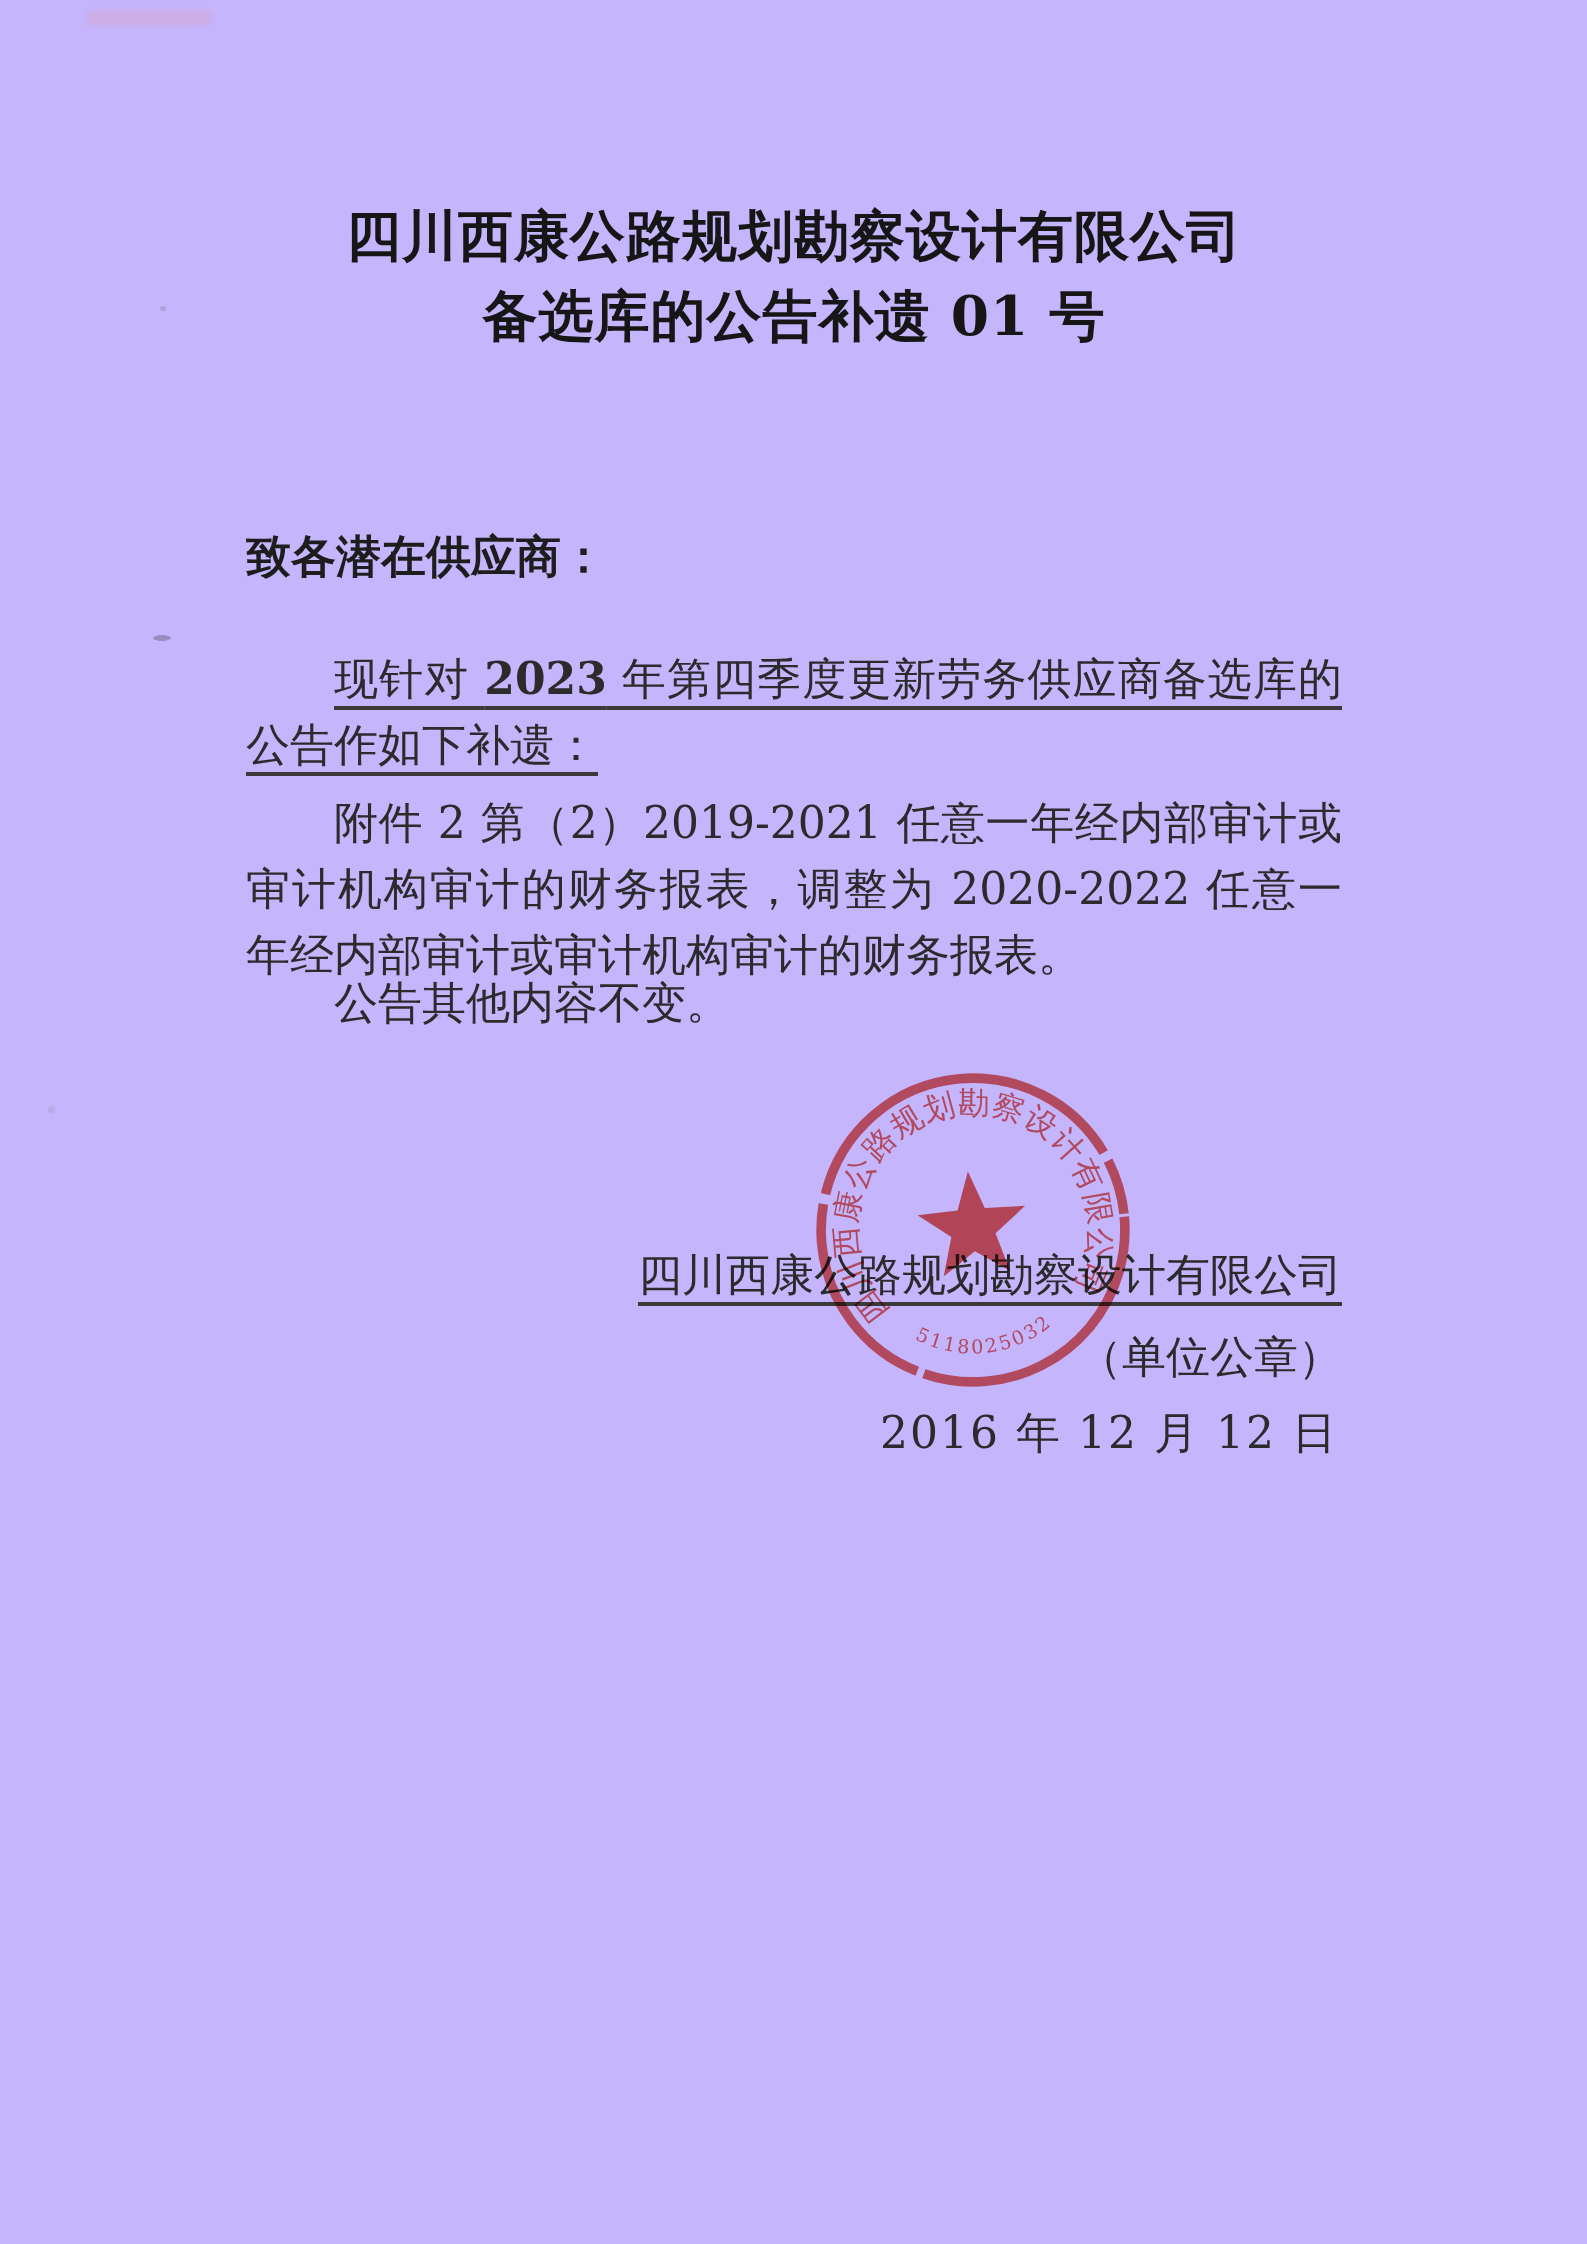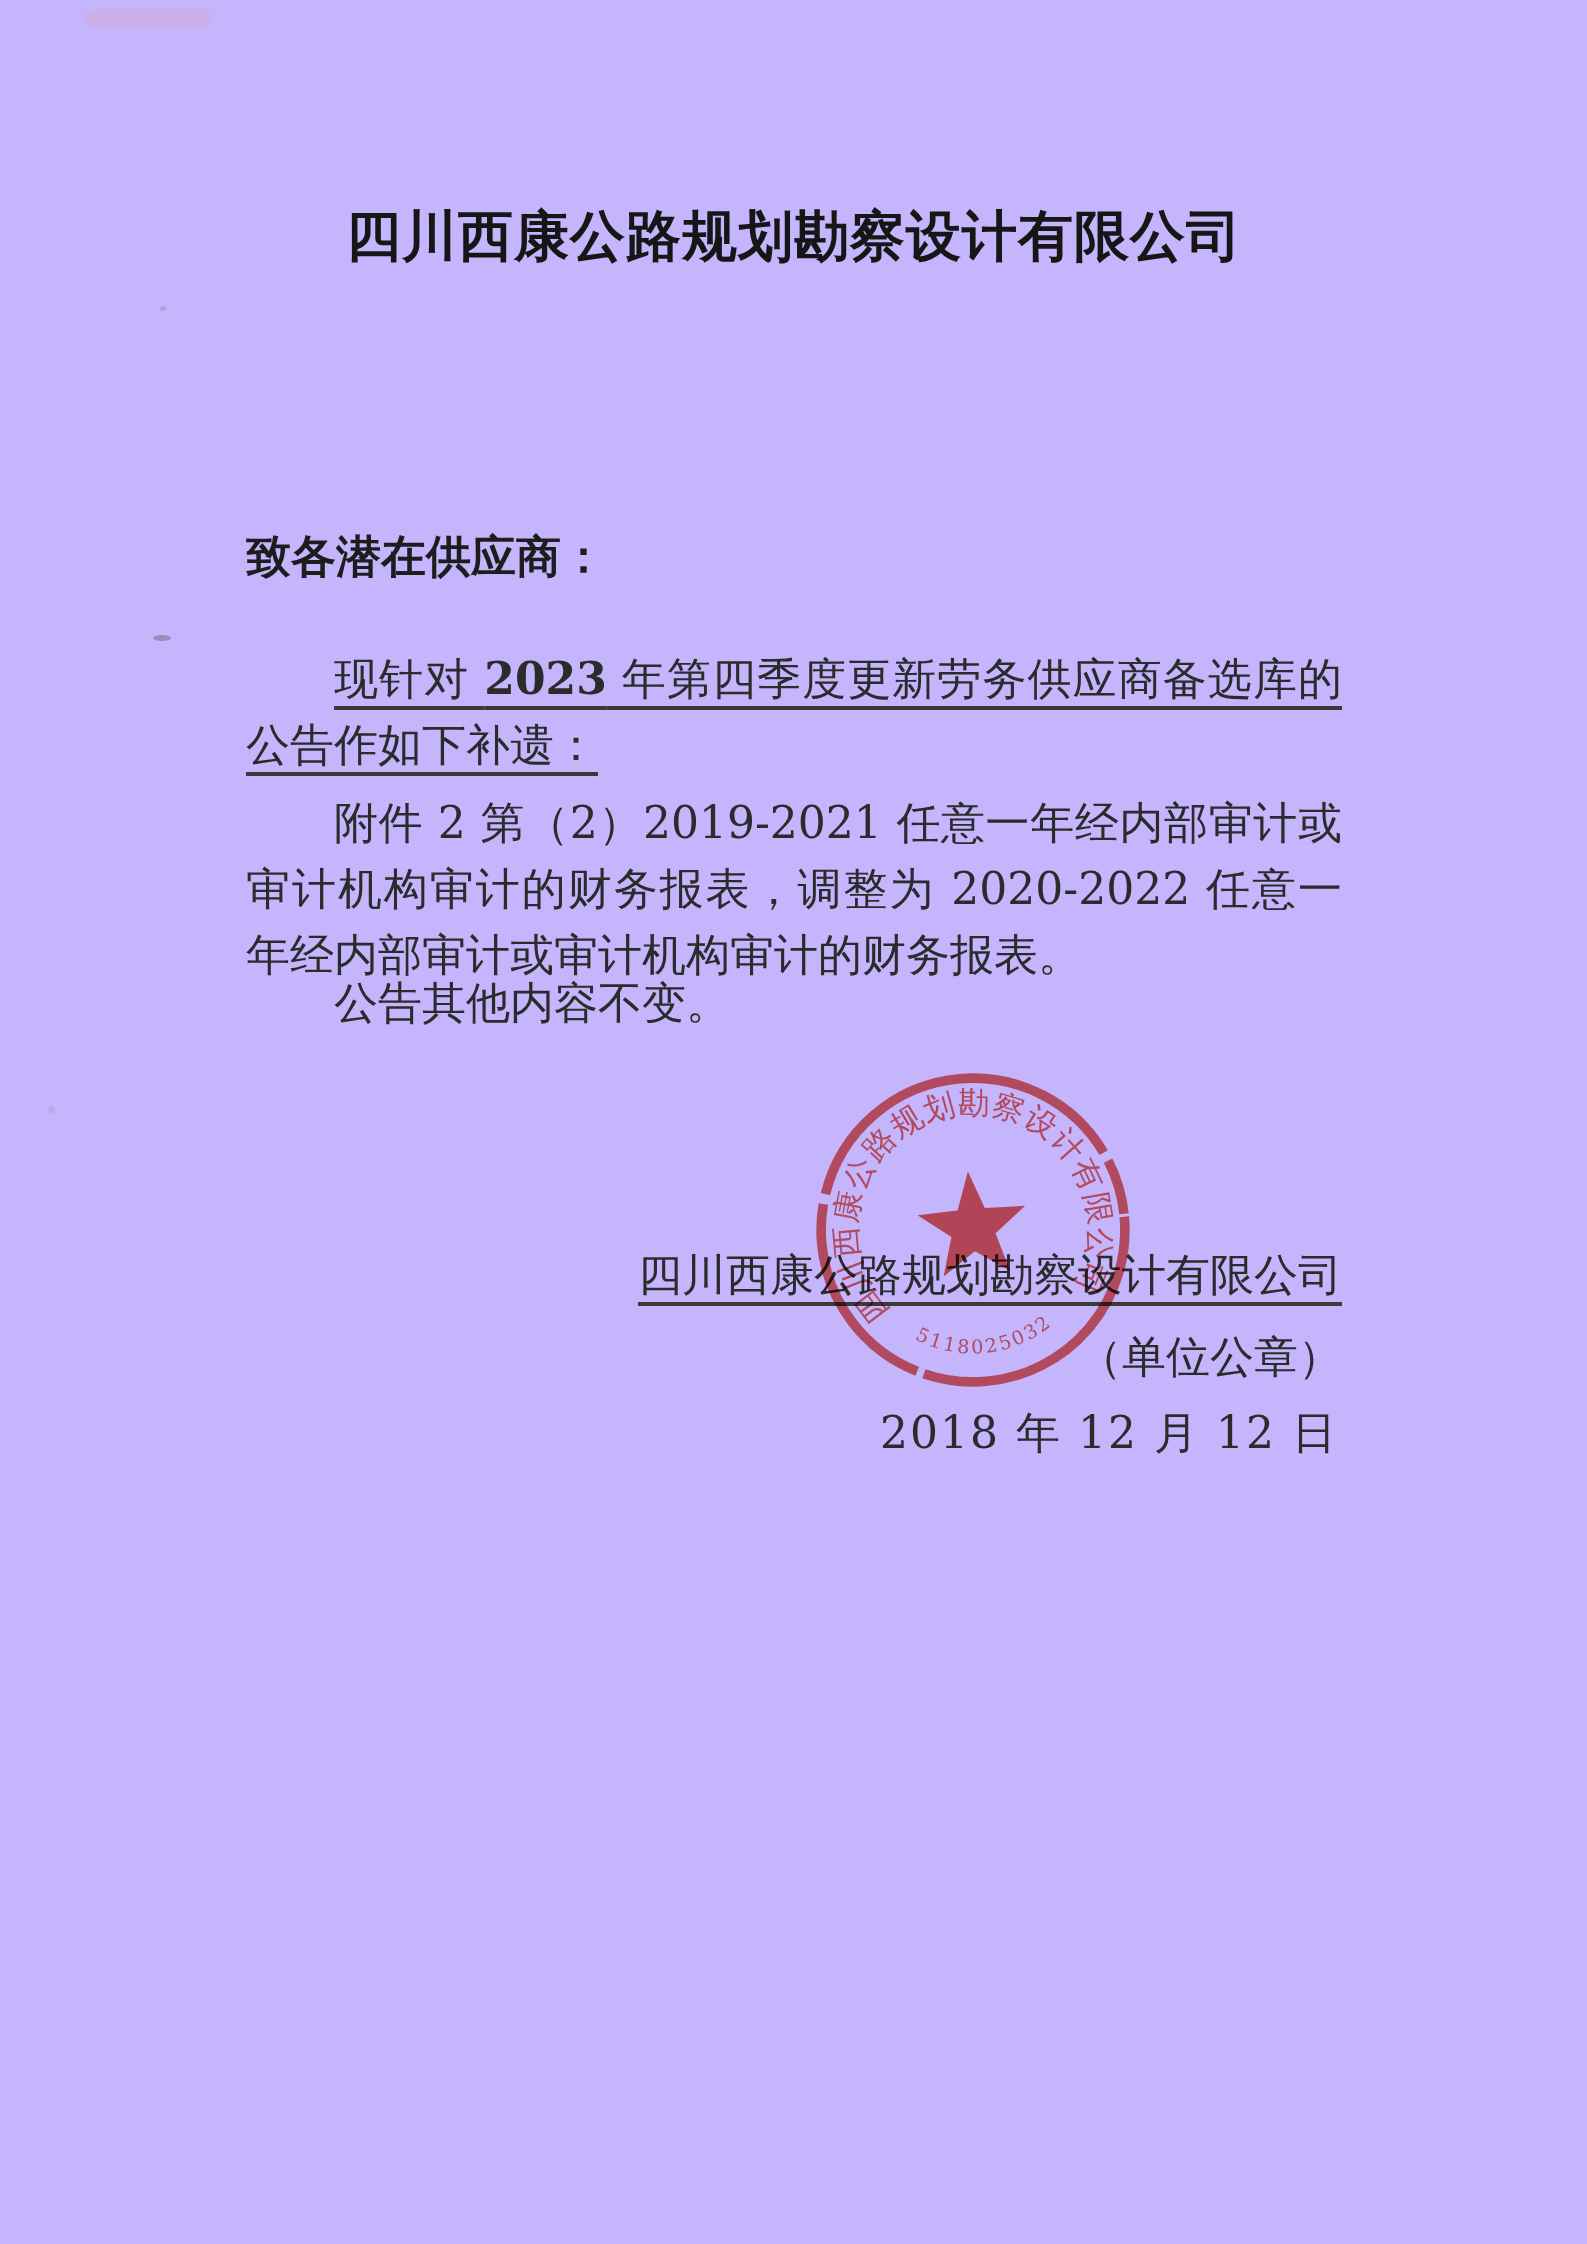--- a/index.html
+++ b/index.html
@@ -72,35 +72,36 @@
   <div class="artifact smudge"></div>
   <div class="artifact speck1"></div>
   <div class="artifact speck2"></div>
   <div class="artifact speck3"></div>
   <div class="artifact speck4"></div>
 
   <div class="content">
 
     <div class="doc-title">
       <div>四川西康公路规划勘察设计有限公司</div>
+      <div>备选库的公告补遗 01 号</div>
     </div>
 
     <div class="salutation">致各潜在供应商：</div>
 
     <p class="para indent p1"><span class="ul"><span>现针对 </span><b>2023</b><span> 年第四季度更新劳务供应商备选库的公告作如下补遗：</span></span></p>
 
     <p class="para indent p2">附件 2 第（2）2019-2021 任意一年经内部审计或审计机构审计的财务报表，调整为 2020-2022 任意一年经内部审计或审计机构审计的财务报表。</p>
 
     <p class="para indent p3">公告其他内容不变。</p>
 
     <div class="sig-line sig-company ul">四川西康公路规划勘察设计有限公司</div>
 
     <div class="sig-line sig-caption">（单位公章）</div>
 
-    <div class="sig-line sig-date">2018 年 12 月 12 日</div>
+    <div class="sig-line sig-date">2016 年 12 月 12 日</div>
 
   </div>
 
   <div class="seal">
     <svg viewBox="0 0 320 320" xmlns="http://www.w3.org/2000/svg">
       <defs>
         <path id="arcTop" d="M 71.9 233.9 A 115 115 0 0 1 160 45 A 115 115 0 0 1 248.1 233.9" fill="none"></path>
         <path id="arcBottom" d="M 90 259.9 A 122 122 0 0 0 230 259.9" fill="none"></path>
       </defs>
       <circle cx="160" cy="160" r="150" fill="none" stroke-width="9.5" stroke-dasharray="298 7 205 10 355 9 55 4" stroke="#e4574e"></circle>

